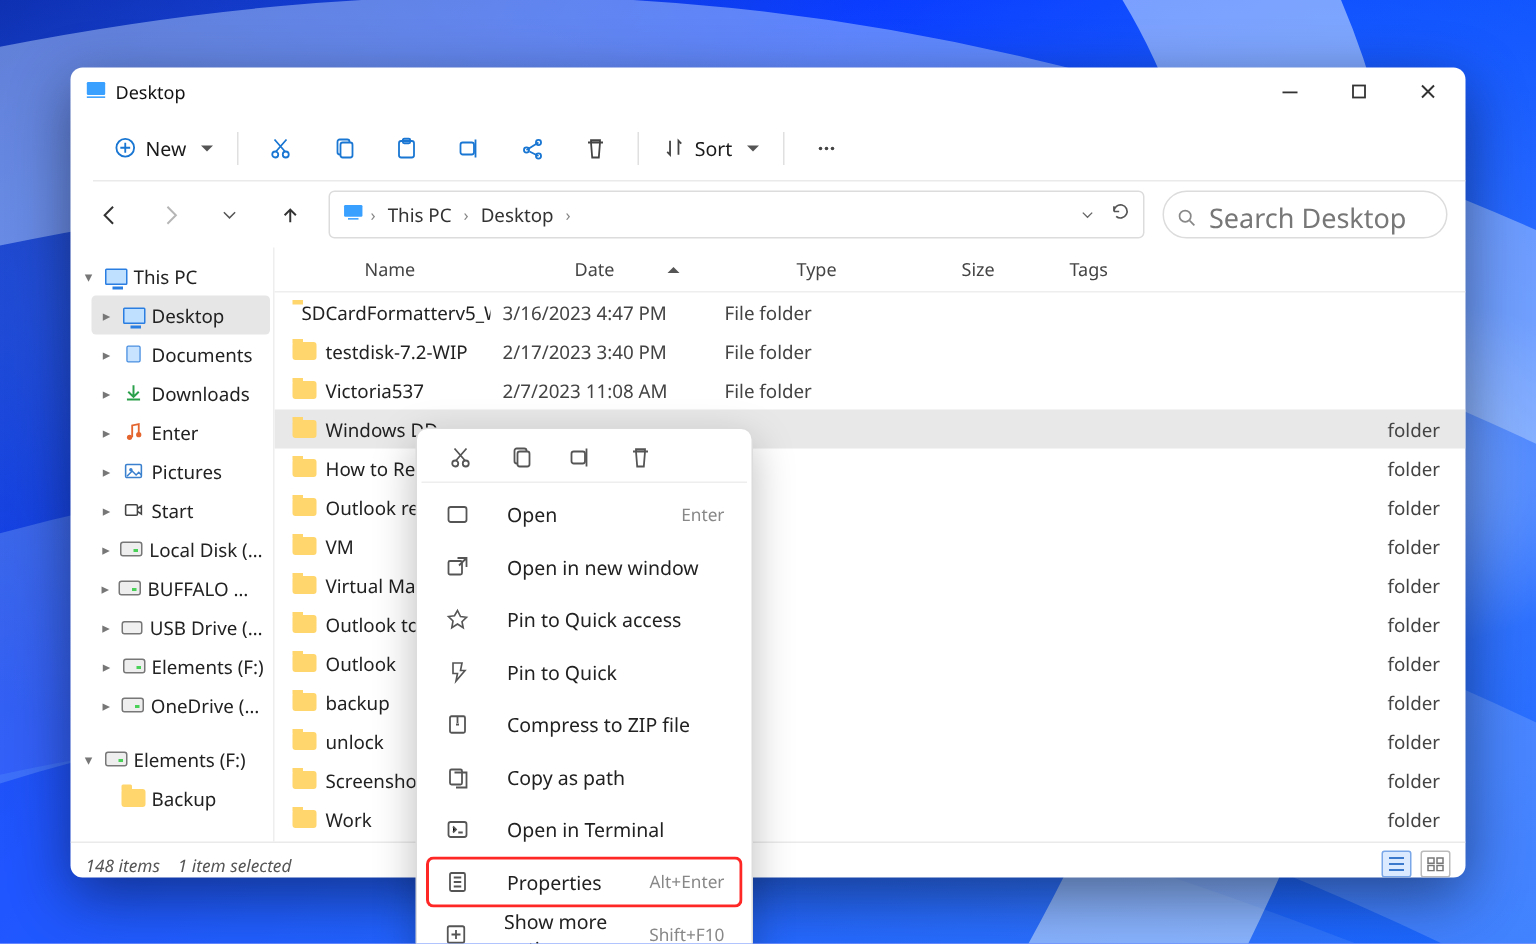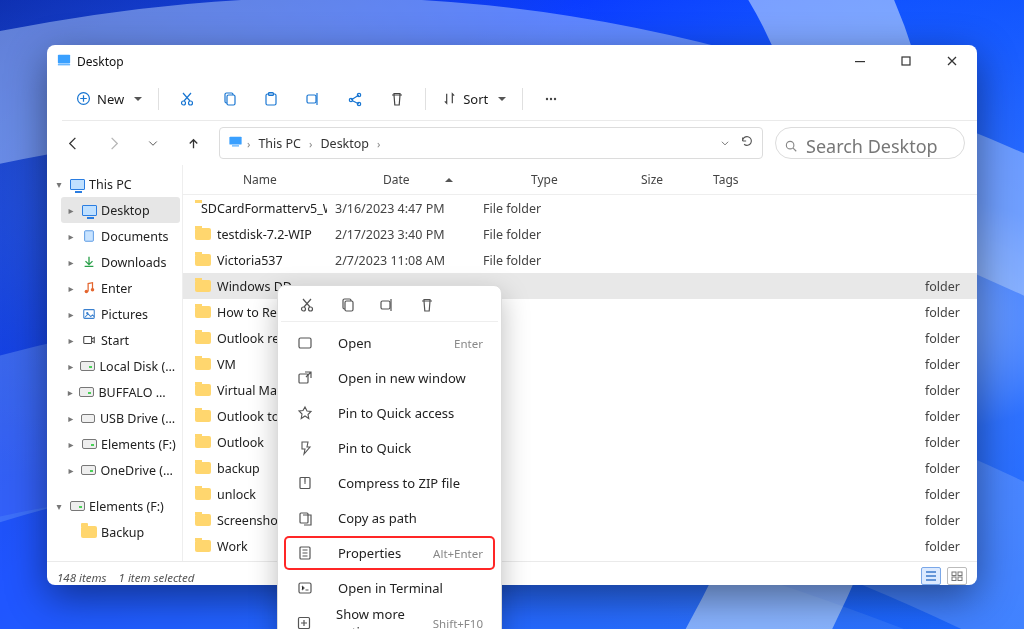--- a/index.html
+++ b/index.html
@@ -594,42 +594,42 @@
       </div>
       <div class="ctx-item">
         <span class="ic">
           <svg width="16" height="16" viewBox="0 0 16 16">
             <rect x="3" y="3" width="8" height="10" rx="1" fill="none" stroke="currentColor" stroke-width="1.2"></rect>
             <path d="M6 5h8v10H7" fill="none" stroke="currentColor" stroke-width="1.2"></path>
           </svg>
         </span>
         <span>Copy as path</span>
       </div>
+      <div class="ctx-item">
+        <span class="ic">
+          <svg width="16" height="16" viewBox="0 0 16 16">
+            <rect x="2" y="3" width="12" height="10" rx="1.5" fill="none" stroke="currentColor" stroke-width="1.2"></rect>
+            <path d="M5 6l2 2-2 2M8.5 10h3" stroke="currentColor" stroke-width="1.2"></path>
+          </svg>
+        </span>
+        <span>Open in Terminal</span>
+      </div>
       <div class="ctx-item hl">
         <span class="ic">
           <svg width="16" height="16" viewBox="0 0 16 16">
             <rect x="3" y="2" width="10" height="12" rx="1" fill="none" stroke="currentColor" stroke-width="1.2"></rect>
             <path d="M5.5 5h5M5.5 8h5M5.5 11h5" stroke="currentColor" stroke-width="1.2"></path>
           </svg>
         </span>
         <span>Properties</span>
         <span class="sc">Alt+Enter</span>
       </div>
       <div class="ctx-item">
         <span class="ic">
           <svg width="16" height="16" viewBox="0 0 16 16">
-            <rect x="2" y="3" width="12" height="10" rx="1.5" fill="none" stroke="currentColor" stroke-width="1.2"></rect>
-            <path d="M5 6l2 2-2 2M8.5 10h3" stroke="currentColor" stroke-width="1.2"></path>
-          </svg>
-        </span>
-        <span>Open in Terminal</span>
-      </div>
-      <div class="ctx-item">
-        <span class="ic">
-          <svg width="16" height="16" viewBox="0 0 16 16">
             <rect x="2.5" y="2.5" width="11" height="11" rx="1.2" fill="none" stroke="currentColor" stroke-width="1.2"></rect>
             <path d="M8 5v6M5 8h6" stroke="currentColor" stroke-width="1.2"></path>
           </svg>
         </span>
         <span>Show more options</span>
         <span class="sc">Shift+F10</span>
       </div>
     </div>
 </div>
 

